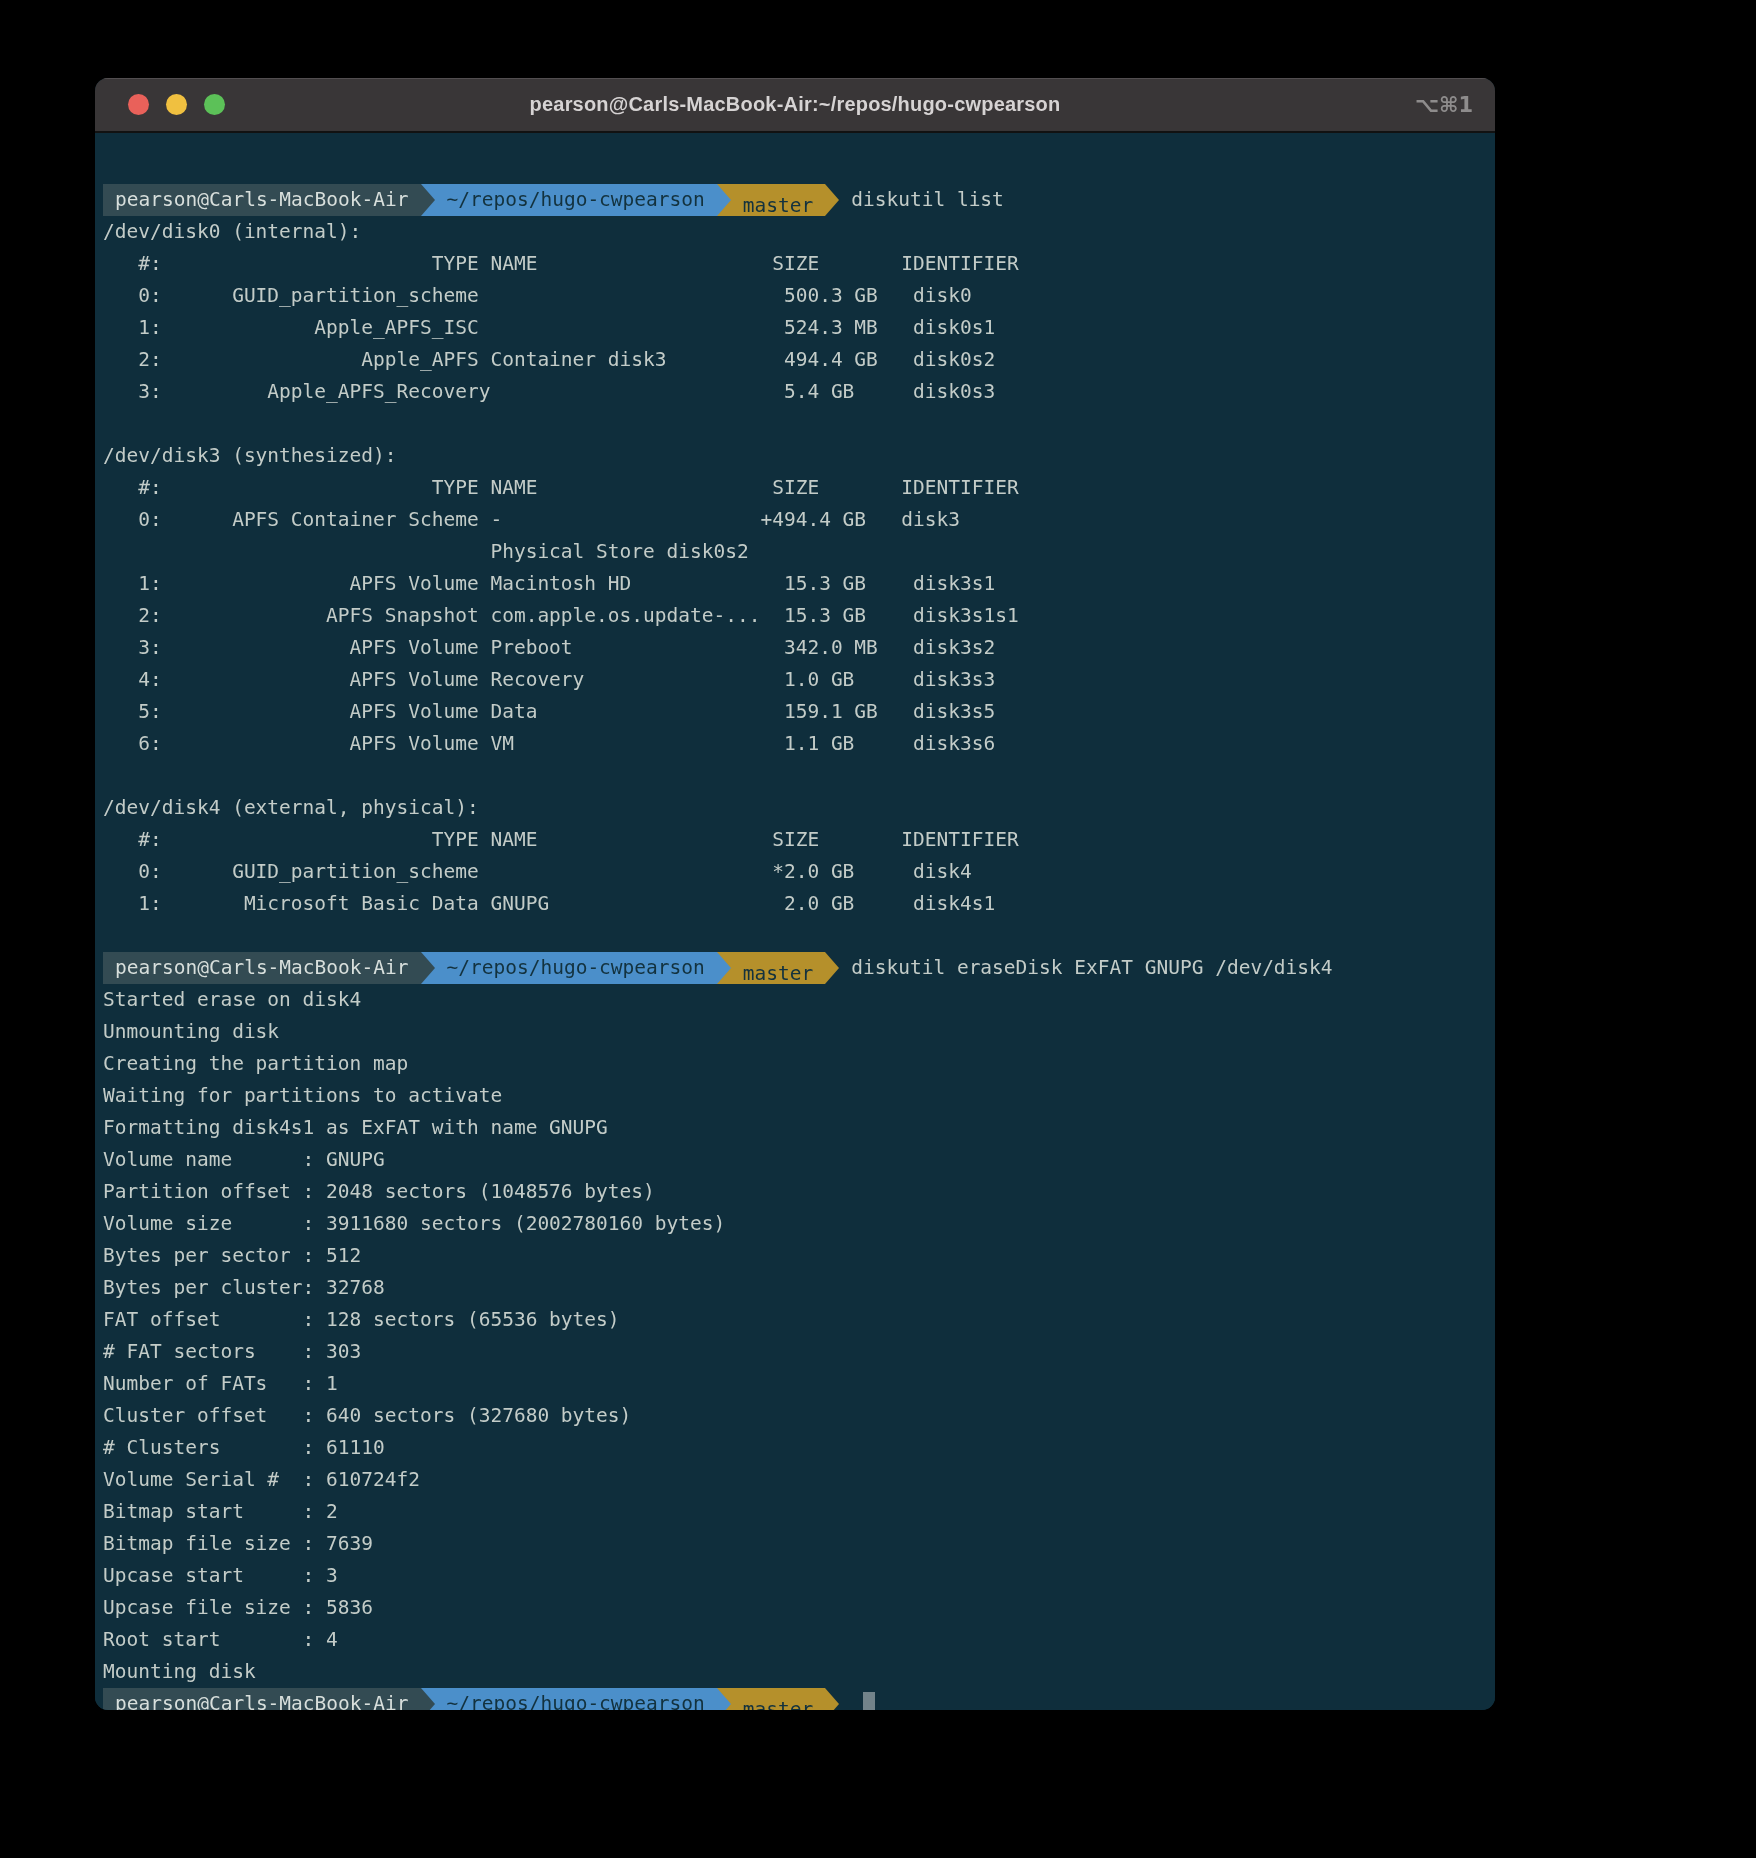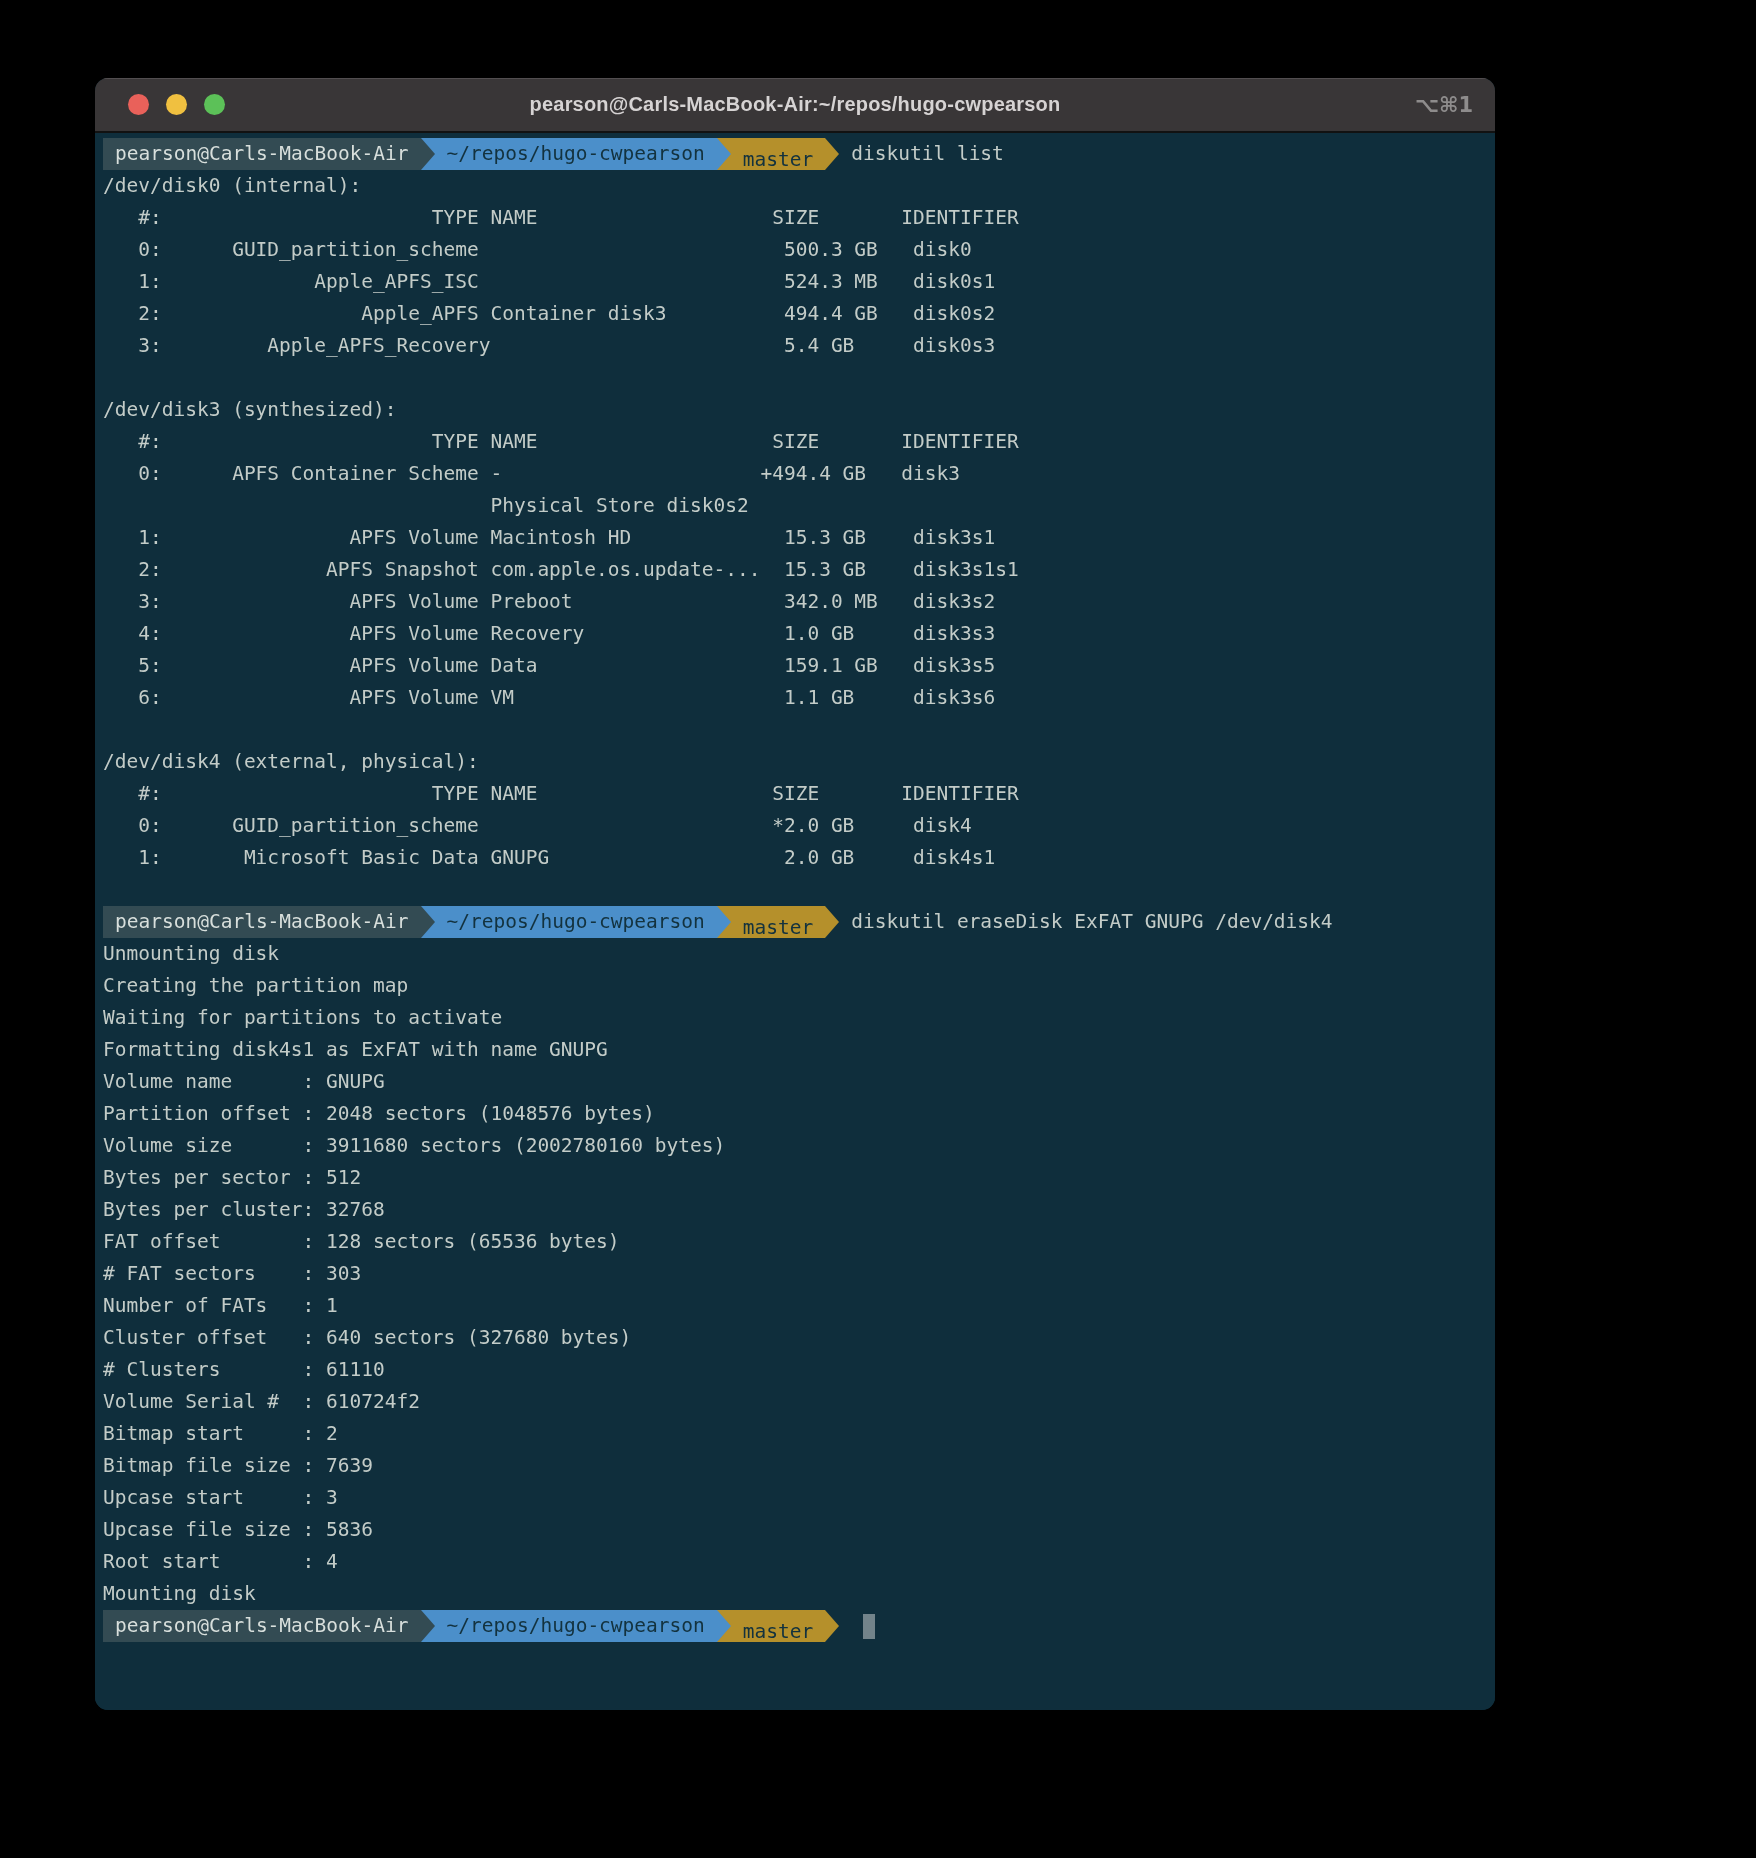--- a/index.html
+++ b/index.html
@@ -49,20 +49,21 @@
   }
 
   
   .term{
     flex:1;
     background:var(--term-bg,#0f2e3c);
     color:var(--term-fg,#c3ccc8);
     font:19.5px/32px "DejaVu Sans Mono",monospace;
     padding:5px 0 0 8px;
     overflow:hidden;
+    margin-top:46px;
   }
   .line{height:32px;}
   .out-line{white-space:pre;line-height:32px;}
 
   
   .prompt-line{display:flex;align-items:stretch;}
   .seg{display:inline-flex;align-items:center;padding:0 12px;white-space:pre;flex:0 0 auto;}
   .seg-host{background:var(--seg-host-bg,#334b53);color:var(--seg-host-fg,#d8dfdc);}
   .seg-path{background:var(--seg-path-bg,#4b8fca);color:var(--seg-dark-fg,#13323e);}
   .seg-git{background:var(--seg-git-bg,#b5902b);color:var(--seg-dark-fg,#13323e);gap:6px;flex-direction:column;}
@@ -172,20 +173,21 @@
         <path d="M4.5 13 C4.5 9 9.5 10 9.5 5.5"></path>
         <path d="M7 7.5 L9.5 4.5 L12 7.5"></path>
       </svg>
       <span>master</span>
     </span>
     <span class="sep sep-git-end"></span>
     <span class="cmd">diskutil eraseDisk ExFAT GNUPG /dev/disk4</span>
 
   </div>
 
+  <div class="line out-line">Started erase on disk4</div>
 
   <div class="line out-line">Unmounting disk</div>
 
   <div class="line out-line">Creating the partition map</div>
 
   <div class="line out-line">Waiting for partitions to activate</div>
 
   <div class="line out-line">Formatting disk4s1 as ExFAT with name GNUPG</div>
 
   <div class="line out-line">Volume name      : GNUPG</div>

